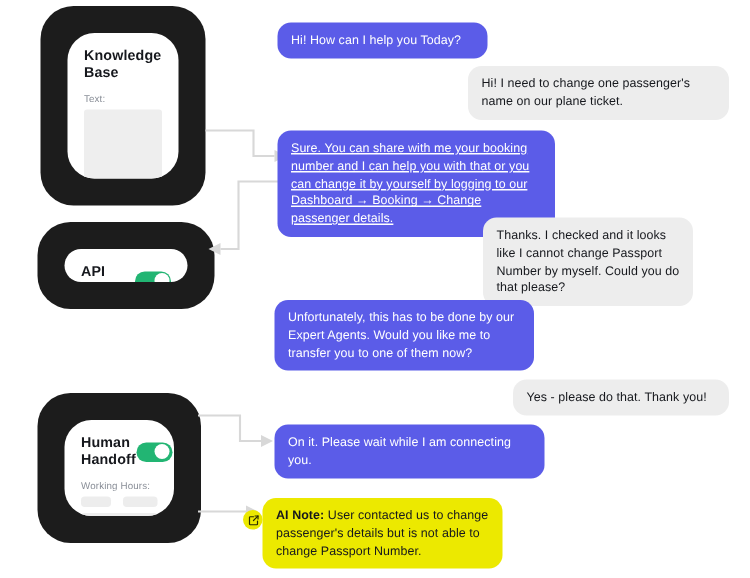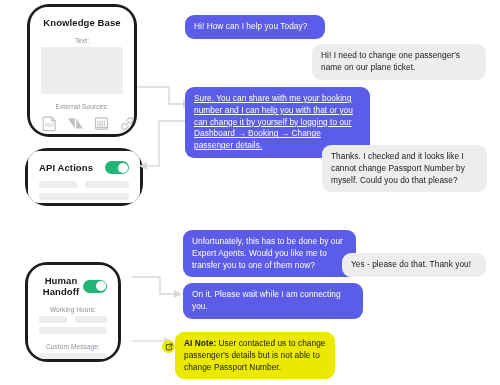--- a/index.html
+++ b/index.html
@@ -9,23 +9,22 @@
     font-family: "Liberation Sans", sans-serif;
     overflow: hidden;
   }
   #root { position: relative; width: 500px; height: 385px; background:#fff; }
 
   
   .card {
     position: absolute;
     background: #1c1c1c;
     border-radius: 22px;
-    padding: 3px;
+    padding: 18px;
     overflow: hidden;
-    text-align: center;
   }
   .card-inner {
     width: 100%; height: 100%;
     background: #ffffff;
     border-radius: 18px;
     padding: 10px 11px;
     overflow: hidden;
   }
   .card-title {
     font-size: 9.5px;
@@ -157,21 +156,21 @@
       <div class="bars-row">
         <span class="bar" style="width:40px;"></span>
         <span class="bar" style="width:46px;"></span>
       </div>
       <div class="bars-row" style="margin-top:5px;">
         <span class="bar" style="width:94px;"></span>
       </div>
     </div>
   </div>
 
-  <div class="card" style="left:25px; top:262px; width:96px; height:100px;">
+  <div class="card" style="left:25px; top:262px; width:109px; height:100px;">
     <div class="card-inner">
       <div class="card-head">
         <span class="card-title">Human Handoff</span>
         <span class="toggle"></span>
       </div>
       <div class="field-label">Working Hours:</div>
       <div class="bars-row" style="margin-top:2px;">
         <span class="bar" style="width:40px;"></span>
         <span class="bar" style="width:46px;"></span>
       </div>
@@ -202,23 +201,23 @@
     <path d="M0,5 H32"></path>
     <polygon points="32,1 40,5 32,9"></polygon>
   </svg>
 
   <div class="bubble bot" style="left:185px; top:15px; width:140px;">Hi! How can I help you Today?</div>
 
   <div class="bubble user" style="left:312px; top:44px; width:174px;">Hi! I need to change one passenger's name on our plane ticket.</div>
 
   <div class="bubble bot" style="left:185px; top:87px; width:185px;text-decoration:underline;">Sure. You can share with me your booking number and I can help you with that or you can change it by yourself by logging to our Dashboard → Booking → Change passenger details.</div>
 
-  <div class="bubble user" style="left:322px; top:145px; width:165px;">Thanks. I checked and it looks like I cannot change Passport Number by myself. Could you do that please?</div>
-
-  <div class="bubble bot" style="left:183px; top:200px; width:173px;margin-top:30px;">Unfortunately, this has to be done by our Expert Agents. Would you like me to transfer you to one of them now?</div>
+  <div class="bubble user" style="left:322px; top:145px; width:140px;">Thanks. I checked and it looks like I cannot change Passport Number by myself. Could you do that please?</div>
+
+  <div class="bubble bot" style="left:183px; top:200px; width:173px;">Unfortunately, this has to be done by our Expert Agents. Would you like me to transfer you to one of them now?</div>
 
   <div class="bubble bot" style="left:183px; top:283px; width:180px;">On it. Please wait while I am connecting you.</div>
 
   <div class="bubble user" style="left:342px; top:253px; width:144px;">Yes - please do that. Thank you!</div>
 
   <div class="bubble note" style="left:175px; top:312px; width:160px;margin-top:20px;">
     <b>AI Note:</b><span> User contacted us to change passenger's details but is not able to change Passport Number.</span>
   </div>
   <div class="note-badge" style="left:162px; top:340px;">
     <svg width="8" height="8" viewBox="0 0 24 24">

